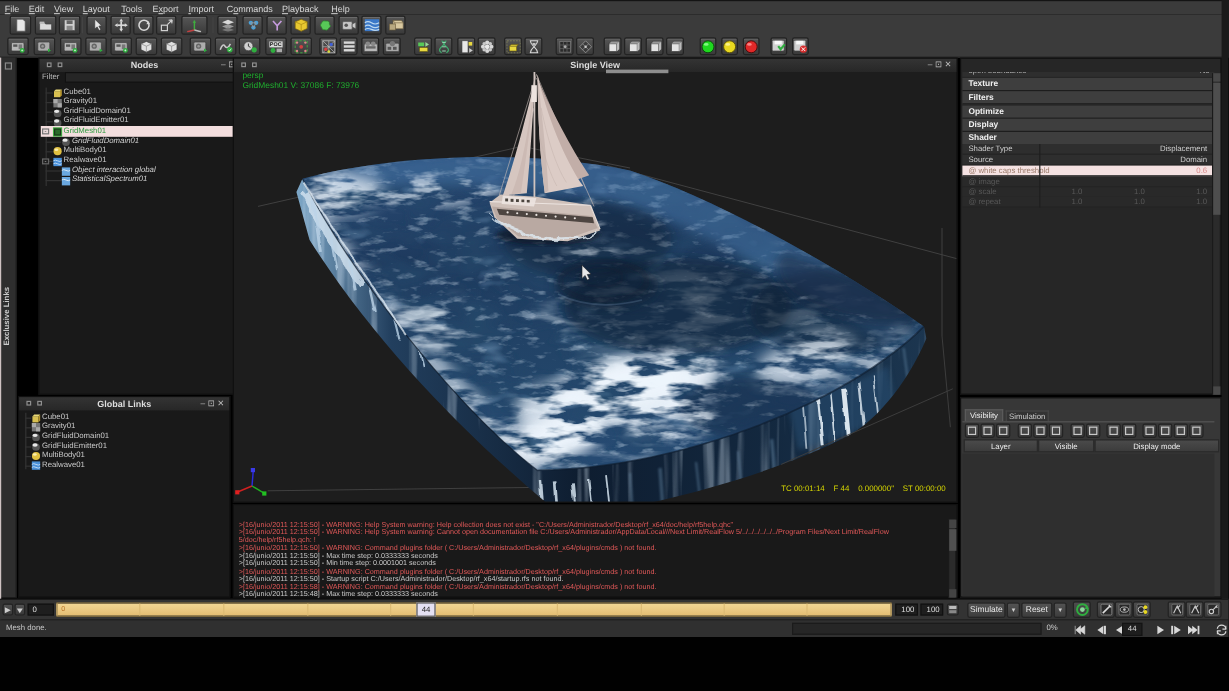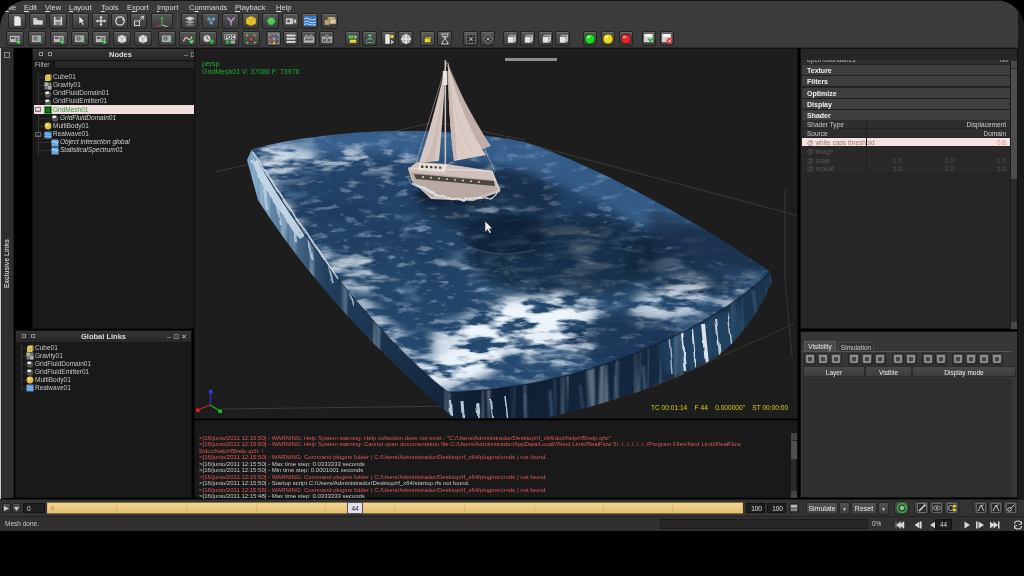--- a/index.html
+++ b/index.html
@@ -1,18 +1,18 @@
 <!DOCTYPE html>
 <html><head>
 <meta charset="utf-8">
 <style>
 html,body{margin:0;padding:0;background:#000;}
 *{box-sizing:border-box;}
 #app{position:relative;width:1024px;height:576px;background:#000;overflow:hidden;
-  font-family:"Liberation Sans",sans-serif;color:#ccc;border-radius:28px;}
+  font-family:"Liberation Sans",sans-serif;color:#ccc;}
 .abs{position:absolute;}
 
 #menubar{left:0;top:0;width:1024px;height:12px;background:#3b3b3b;border-top:1px solid #141414;
   font-size:7.5px;color:#d8d8d8;}
 #menubar span{position:absolute;top:2px;}
 #bars{left:0;top:12px;width:1024px;height:36px;background:#3b3b3b;border-bottom:1px solid #2a2a2a;}
 .btn{position:absolute;height:16px;width:18px;background:linear-gradient(#565656,#3a3a3a);
   border:1px solid #232323;border-radius:2px;box-shadow:inset 0 1px 0 #6a6a6a;}
 .btn2{position:absolute;height:15px;width:15px;background:linear-gradient(#525252,#383838);
   border:1px solid #232323;border-radius:2px;}
@@ -570,20 +570,24 @@
           <svg width="8" height="8">
             <rect x="0.5" y="0.5" width="7" height="7" fill="#4a90d8"></rect>
             <path d="M0.5 3 Q2 1.8 4 3 T7.5 3 M0.5 5.5 Q2 4.3 4 5.5 T7.5 5.5" stroke="#cfe4f8" stroke-width="0.7" fill="none"></path>
           </svg>
         </div>
         <div class="trow" style="left:19px;top:52.5px;">Realwave01</div>
 </div>
 </div>
 
 <div class="panel" id="view" style="left:194px;top:48px;width:604px;height:371px;background:#1d1d1d;">
+  <div class="tbar">Single View
+    <div class="tico" style="left:6px;"></div><div class="tico" style="left:15px;"></div>
+    <span class="wbtn" style="right:20px;">–</span><span class="wbtn" style="right:12px;">⊡</span><span class="wbtn" style="right:4px;">✕</span>
+  </div>
   <div class="abs" style="left:310px;top:9px;width:52px;height:3px;background:#9a9a9a;opacity:0.9;"></div>
   <div id="ocean" class="abs" style="left:0;top:11px;width:602px;height:358px;">
 <svg width="602" height="358" viewBox="0 0 602 358">
           <defs>
 <linearGradient id="wbase" x1="0" y1="0" x2="0.25" y2="1">
  <stop offset="0" stop-color="#2a4d78"></stop>
  <stop offset="0.35" stop-color="#1e3a5e"></stop>
  <stop offset="0.7" stop-color="#224468"></stop>
  <stop offset="1" stop-color="#264a72"></stop>
 </linearGradient>

